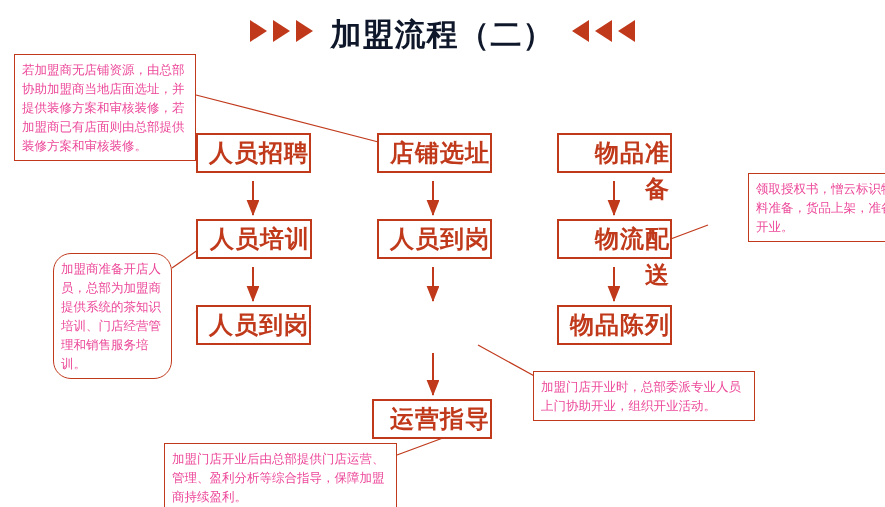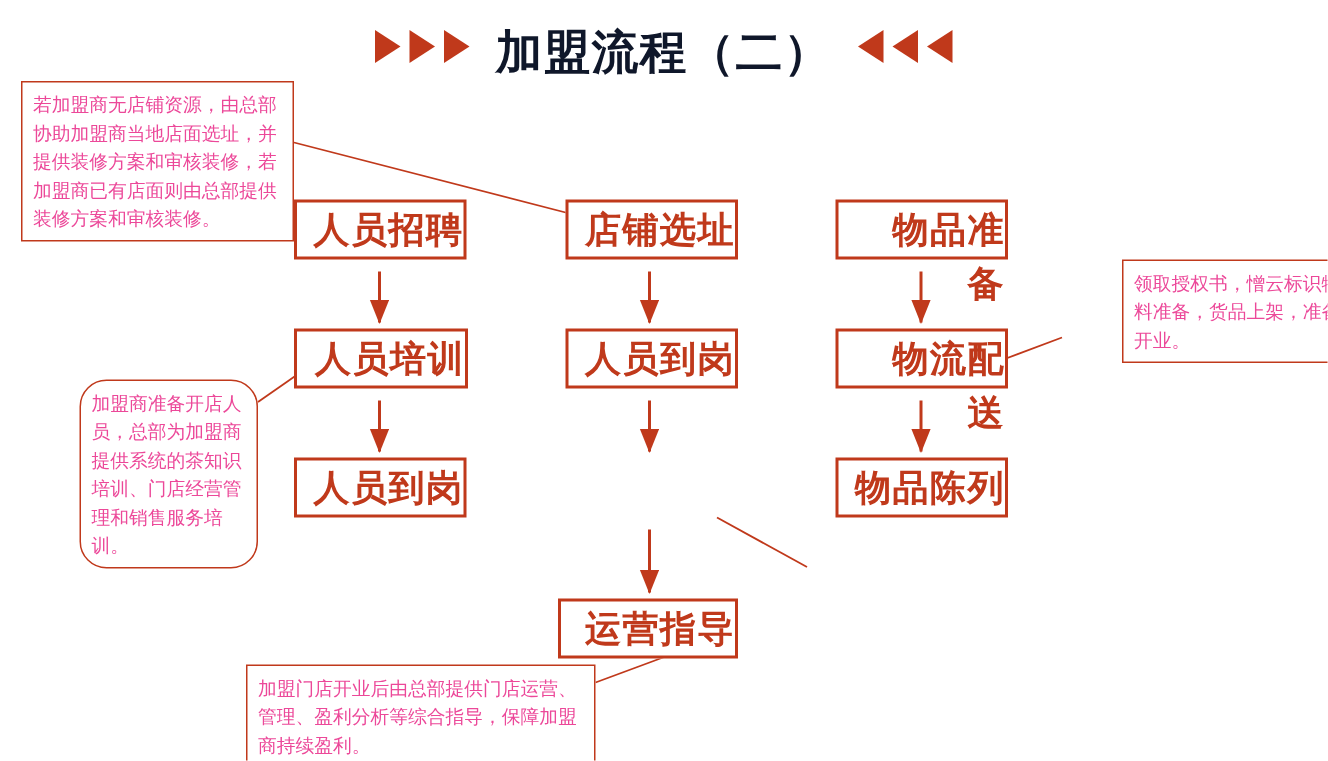--- a/index.html
+++ b/index.html
@@ -174,18 +174,21 @@
   </div>
 
   <div class="note" style="left:53px; top:253px; width:119px;border-radius:18px;">
     <span>加盟商准备开店人员，总部为加盟商提供系统的茶知识培训、门店经营管理和销售服务培训。</span>
   </div>
 
   <div class="note" style="left:708px; top:173px; width:163px;margin-left:40px;">
     <span>领取授权书，憎云标识物料准备，货品上架，准备开业。</span>
   </div>
 
+  <div class="note" style="left:533px; top:371px; width:222px;">
+    <span>加盟门店开业时，总部委派专业人员上门协助开业，组织开业活动。</span>
+  </div>
 
   <div class="note" style="left:164px; top:443px; width:233px;">
     <span>加盟门店开业后由总部提供门店运营、管理、盈利分析等综合指导，保障加盟商持续盈利。</span>
   </div>
 
 </div>
 
 </body></html>

